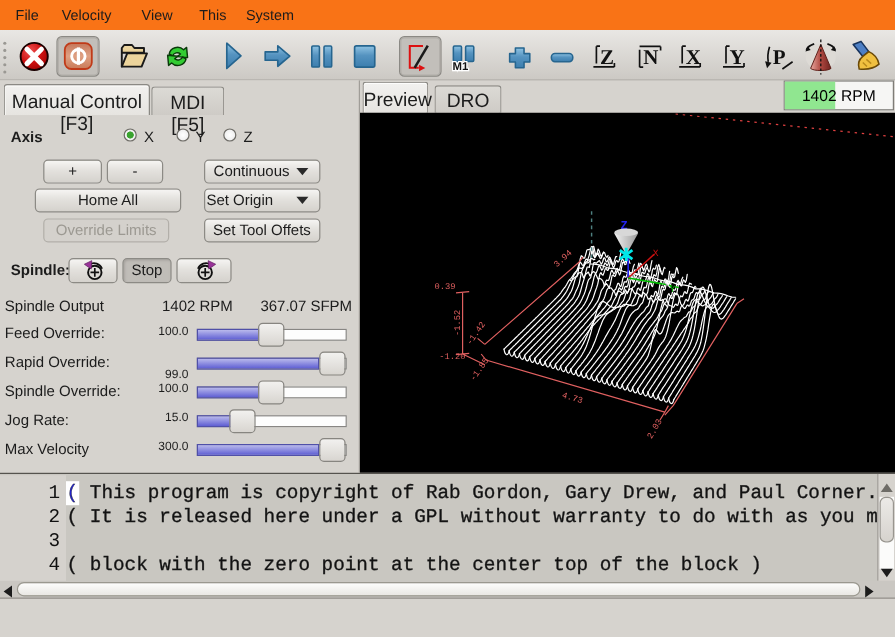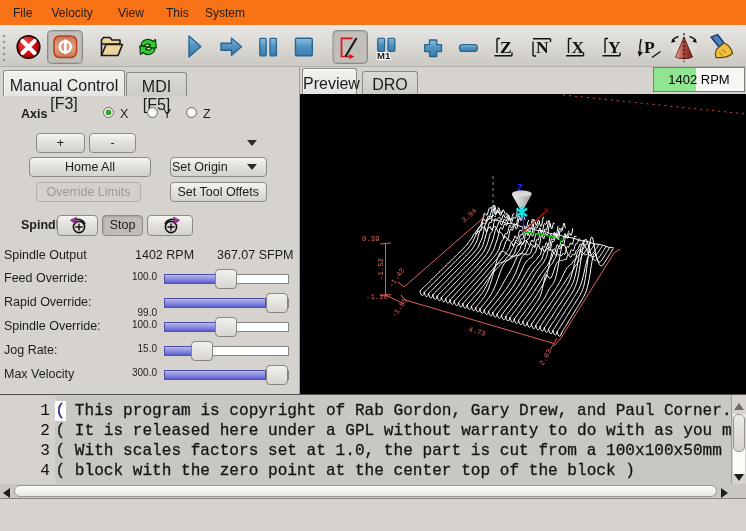--- a/index.html
+++ b/index.html
@@ -6,21 +6,21 @@
 #menubar span { position:absolute; top:5.5px; font-size:12px; color:#1c1c1c; }
 #toolbar { position:absolute; left:0; top:25px; width:746px; height:42px; background:linear-gradient(#e9e7e4,#ccc9c4); border-bottom:1px solid #b4b1ac; }
 #leftpanel { position:absolute; left:0; top:67px; width:300px; height:327px; background:#d6d3ce; border-right:1px solid #a09d98; }
 .tab { position:absolute; font-size:16px; color:#1c1c1c; text-align:center; border:1px solid #8b8984; border-bottom:none; border-radius:3px 3px 0 0; }
 .tabsel { background:linear-gradient(#f2f1ef,#e6e4e0); box-shadow:inset 0 1px 0 #fdfdfc, inset 1px 0 0 #f5f4f2; }
 .tabun { background:linear-gradient(#dcdad5,#cecbc6); }
 button { position:absolute; font-family:"Liberation Sans", sans-serif; font-size:12.5px; color:#1c1c1c;
   background:linear-gradient(#f6f5f3,#e3e1dd 45%,#d5d2cd); border:1px solid #8c8a85; border-radius:4px; }
 .pressed { background:#c0bdb8 !important; box-shadow:inset 1px 1px 2px #a5a29d; }
 .plab { position:absolute; font-size:12.5px; color:#1c1c1c; white-space:nowrap; }
-.blab { font-weight:bold;margin-left:12px; }
+.blab { font-weight:bold; }
 .slab { position:absolute; font-size:10px; color:#1c1c1c; width:157px; text-align:right; }
 .strack { position:absolute; left:164px; width:124.5px; height:10px; background:#fdfdfd; border:1px solid #888683; }
 .sfill { position:absolute; left:164px; height:10px; background:linear-gradient(#b9b9ec,#5f5fd3); border:1px solid #5050a8; }
 .sthumb { position:absolute; height:20px; background:linear-gradient(#f2f1ef,#d8d5d0); border:1px solid #878580; border-radius:4px; }
 .radio { position:absolute; width:11px; height:11px; border-radius:50%; background:radial-gradient(#ffffff,#e8e8e8); border:1px solid #6f6d68; top:107px; }
 .rlab { position:absolute; top:107px; font-size:12.5px; color:#1c1c1c; }
 #rpm { position:absolute; left:653px; top:67px; width:92px; height:25px; border:1px solid #7f7d78; background:#f6f6f4; }
 #rpm .fill { position:absolute; left:0; top:0; bottom:0; width:42px; background:#90e690; }
 #rpm .txt { position:absolute; width:100%; text-align:center; top:4px; font-size:13px; color:#000; }
 #preview { position:absolute; left:300px; top:94px; width:446px; height:300px; background:#000; }
@@ -150,20 +150,21 @@
  <div class="tab tabun" style="left:126px;top:5px;width:61px;height:24px;padding-top:5px">MDI [F5]</div>
  <div class="plab blab" style="left:9px;top:40px">Axis</div>
  <div class="radio" style="left:103px;top:40px;background:radial-gradient(circle at 50% 50%, #3aa32f 0 2.7px, #f2f2f2 3.2px)"></div>
  <div class="rlab" style="left:120px;top:40px">X</div>
  <div class="radio" style="left:146.5px;top:40px"></div>
  <div class="rlab" style="left:163px;top:40px">Y</div>
  <div class="radio" style="left:186px;top:40px"></div>
  <div class="rlab" style="left:203px;top:40px">Z</div>
  <button style="left:36px;top:65.5px;width:49px;height:20.5px">+</button>
  <button style="left:89px;top:65.5px;width:47px;height:20.5px">-</button>
+ <button style="left:170px;top:65.5px;width:96.5px;height:20.5px;text-align:left;padding-left:7px">Continuous</button>
  <div class="dd" style="left:247px;top:73px"></div>
  <button style="left:29px;top:89.8px;width:122px;height:20.5px">Home All</button>
  <button style="left:170px;top:89.8px;width:96.5px;height:20.5px;text-align:left;padding-left:1px">Set Origin</button>
  <div class="dd" style="left:247px;top:97px"></div>
  <button style="left:36px;top:114.9px;width:105px;height:20.5px;color:#9c9992;background:#d4d1cc;border-color:#b2afa9">Override Limits</button>
  <button style="left:170px;top:114.9px;width:96.5px;height:20.5px">Set Tool Offets</button>
  <div class="plab blab" style="left:9px;top:151px">Spindle:</div>
  <button style="left:57px;top:147.5px;width:41px;height:21.5px">
       <svg width="26" height="20" viewBox="0 0 26 20" style="position:absolute;left:7.5px;top:0px">
 <circle cx="13" cy="11" r="5.6" fill="none" stroke="#111" stroke-width="1.6"></circle>
@@ -332,21 +333,20 @@
 <div id="gcode">
  <div style="position:absolute;left:0;top:1px;width:55px;height:89px;background:#d5d2cd"></div>
  <div style="position:absolute;left:55px;top:6px;width:11px;height:20px;background:#fff"></div>
  <div class="ln" style="top:7px">1</div>
     <div class="ln" style="top:27px">2</div>
     <div class="ln" style="top:47px">3</div>
     <div class="ln" style="top:67px">4</div>
  <div style="position:absolute;left:55.5px;top:1px;width:675px;height:88px;overflow:hidden">
   <div class="gc" style="left:0;top:6px"><span style="color:#2222cc">(</span> This program is copyright of Rab Gordon, Gary Drew, and Paul Corner. )</div>
   <div class="gc" style="left:0;top:26px">( It is released here under a GPL without warranty to do with as you may )</div>
-  <div class="gc" style="left:0;top:46px">( With scales factors set at 1.0, the part is cut from a 100x100x50mm</div>
   <div class="gc" style="left:0;top:66px">( block with the zero point at the center top of the block )</div>
  </div>
 </div>
 <div id="vsb">
  <div style="position:absolute;left:2px;top:8px;width:0;height:0;border-left:5px solid transparent;border-right:5px solid transparent;border-bottom:7px solid #6e6c67"></div>
  <div style="position:absolute;left:1px;top:19px;width:12px;height:60px;background:#fbfbfa"></div>
  <div style="position:absolute;left:1px;top:19px;width:12px;height:38px;background:linear-gradient(#eceae7,#d6d3ce);border:1px solid #98958f;border-radius:5px"></div>
  <div style="position:absolute;left:2px;top:79px;width:0;height:0;border-left:5px solid transparent;border-right:5px solid transparent;border-top:7px solid #1c1c1c"></div>
 </div>
 <div id="hsb">

